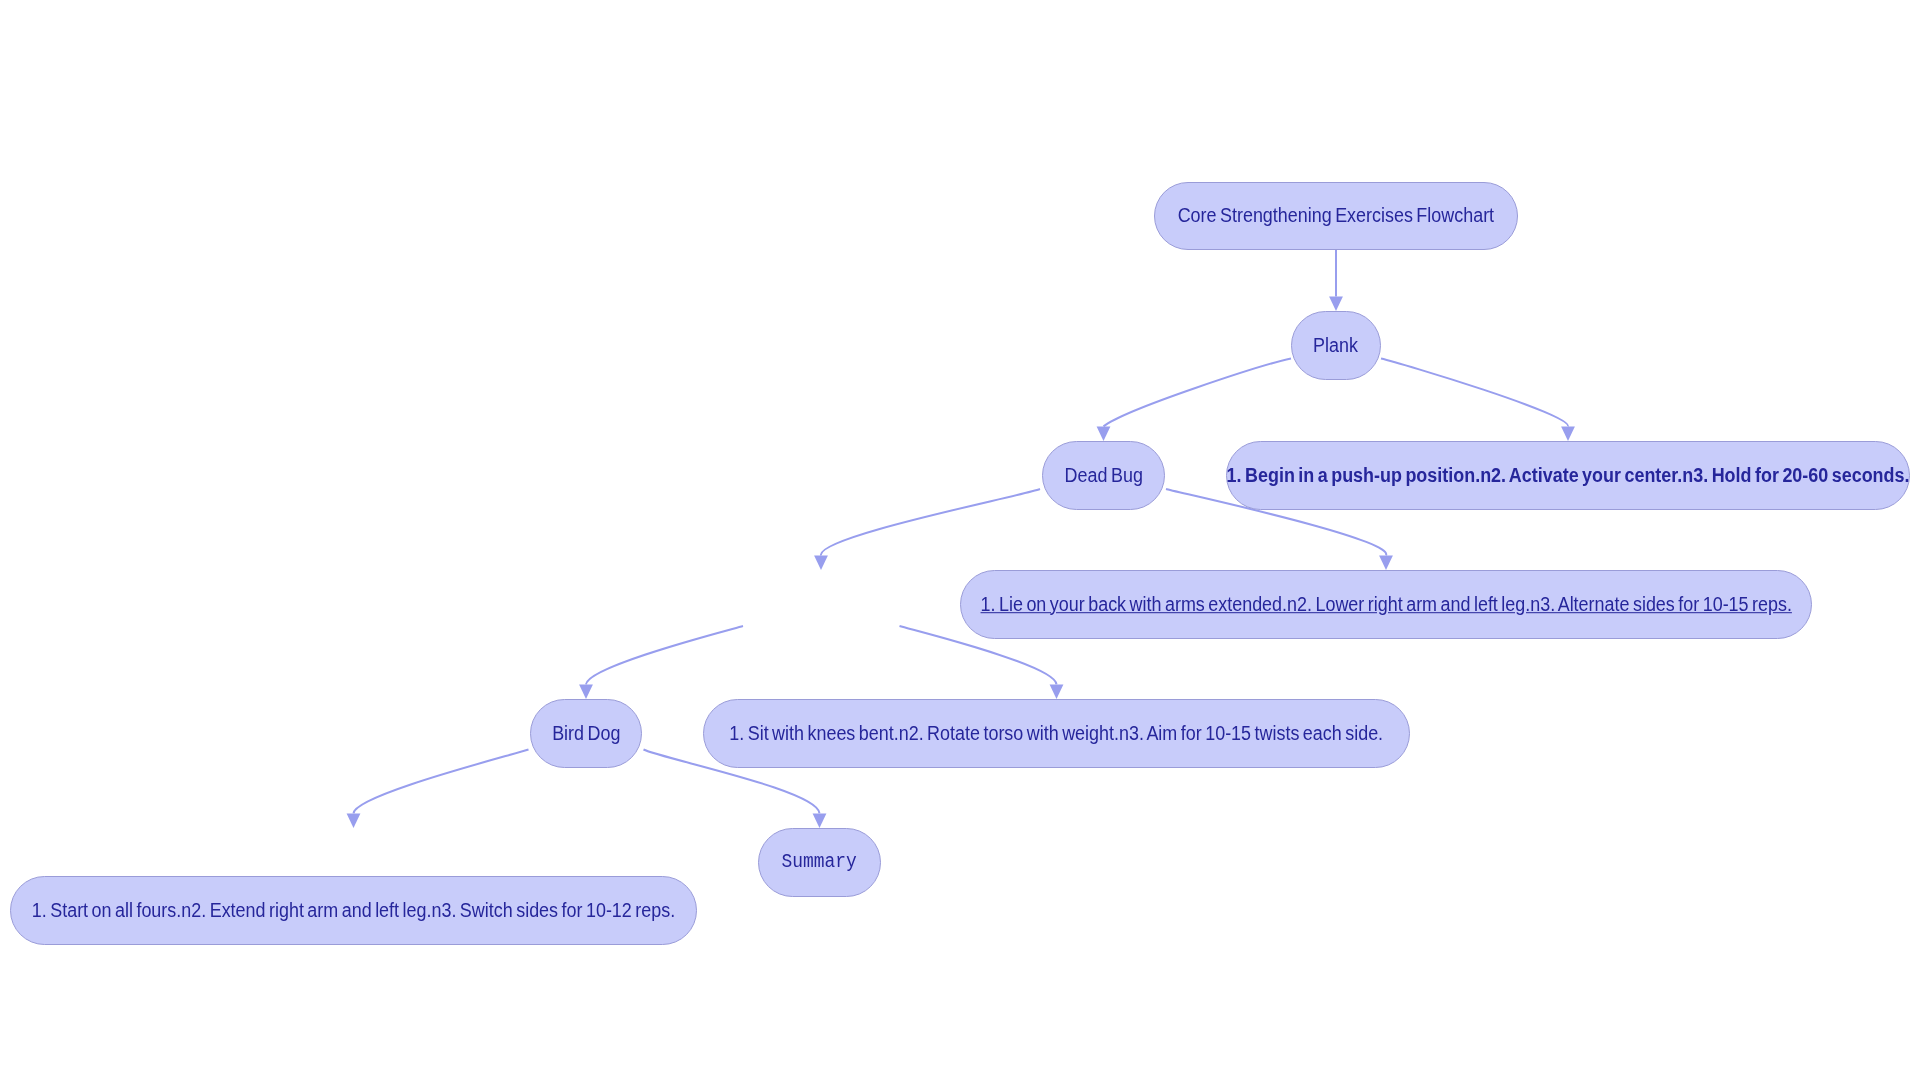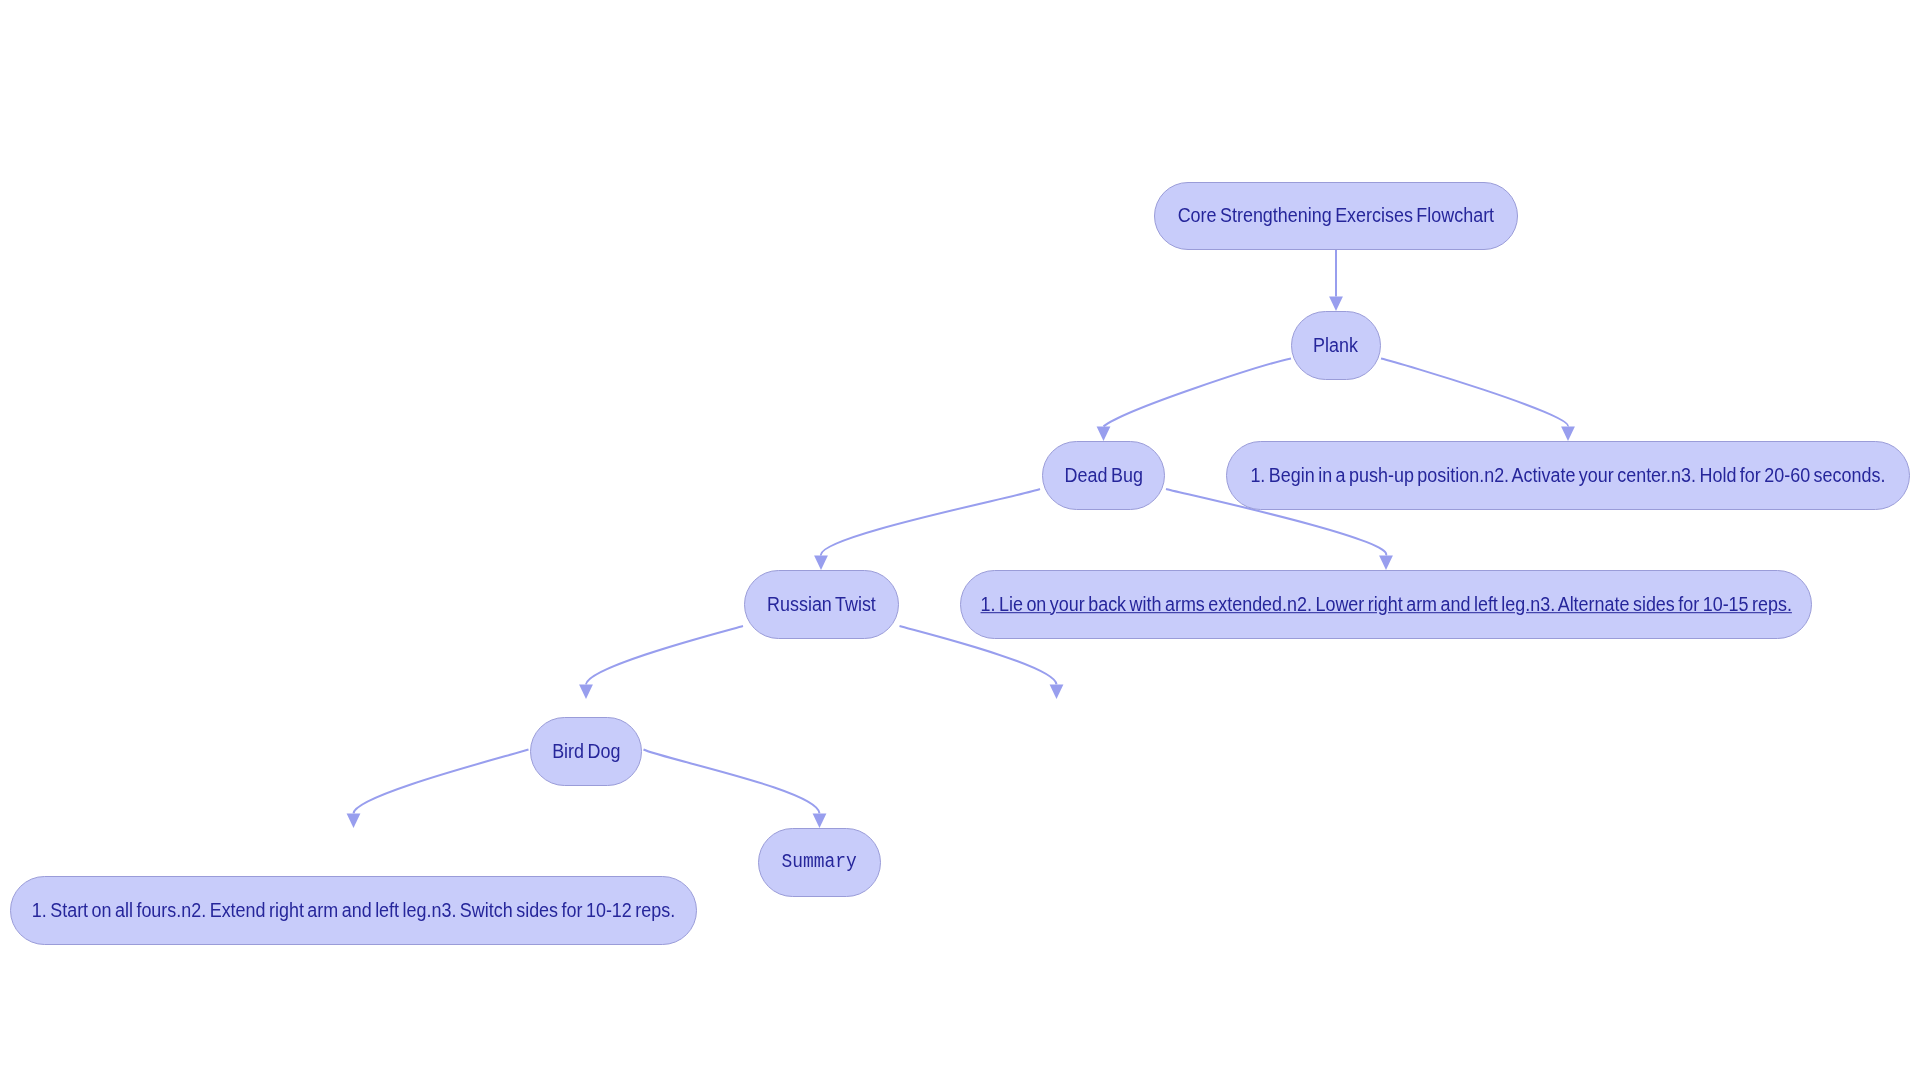--- a/index.html
+++ b/index.html
@@ -66,36 +66,36 @@
   </div>
 
   <div class="node" style="left: 1291px; top: 311px; width: 90px; height: 69px; border-radius: 34.5px;">
     <span class="label">Plank</span>
   </div>
 
   <div class="node" style="left: 1042px; top: 441px; width: 123px; height: 69px; border-radius: 34.5px;">
     <span class="label">Dead Bug</span>
   </div>
 
-  <div class="node" style="left: 1226px; top: 441px; width: 684px; height: 69px; border-radius: 34.5px;">
+  <div class="node" style="left: 1226px; top: 441px; width: 684px; height: 69px; border-radius: 34.5px; font-weight: bold;">
     <span class="label">1. Begin in a push-up position.n2. Activate your center.n3. Hold for 20-60 seconds.</span>
   </div>
 
-  <div class="node" style="left: 744px; top: 570px; width: 155px; height: 69px; border-radius: 34.5px;">
-    <span class="label">Russian Twist</span>
-  </div>
 
   <div class="node" style="left: 960px; top: 570px; width: 852px; height: 69px; border-radius: 34.5px; text-decoration: underline;">
     <span class="label">1. Lie on your back with arms extended.n2. Lower right arm and left leg.n3. Alternate sides for 10-15 reps.</span>
   </div>
 
-  <div class="node" style="left: 530px; top: 717px; width: 112px; height: 69px; border-radius: 34.5px;">
+  <div class="node" style="left: 530px; top: 699px; width: 112px; height: 69px; border-radius: 34.5px;">
     <span class="label">Bird Dog</span>
   </div>
 
+  <div class="node" style="left: 703px; top: 699px; width: 707px; height: 69px; border-radius: 34.5px;">
+    <span class="label">1. Sit with knees bent.n2. Rotate torso with weight.n3. Aim for 10-15 twists each side.</span>
+  </div>
 
   <div class="node" style="left: 10px; top: 828px; width: 687px; height: 69px; border-radius: 34.5px; margin-top: 48px;">
     <span class="label">1. Start on all fours.n2. Extend right arm and left leg.n3. Switch sides for 10-12 reps.</span>
   </div>
 
   <div class="node" style="left: 758px; top: 828px; width: 123px; height: 69px; border-radius: 34.5px; font-family: Liberation Mono, monospace;">
     <span class="label">Summary</span>
   </div>
 
 </div>

